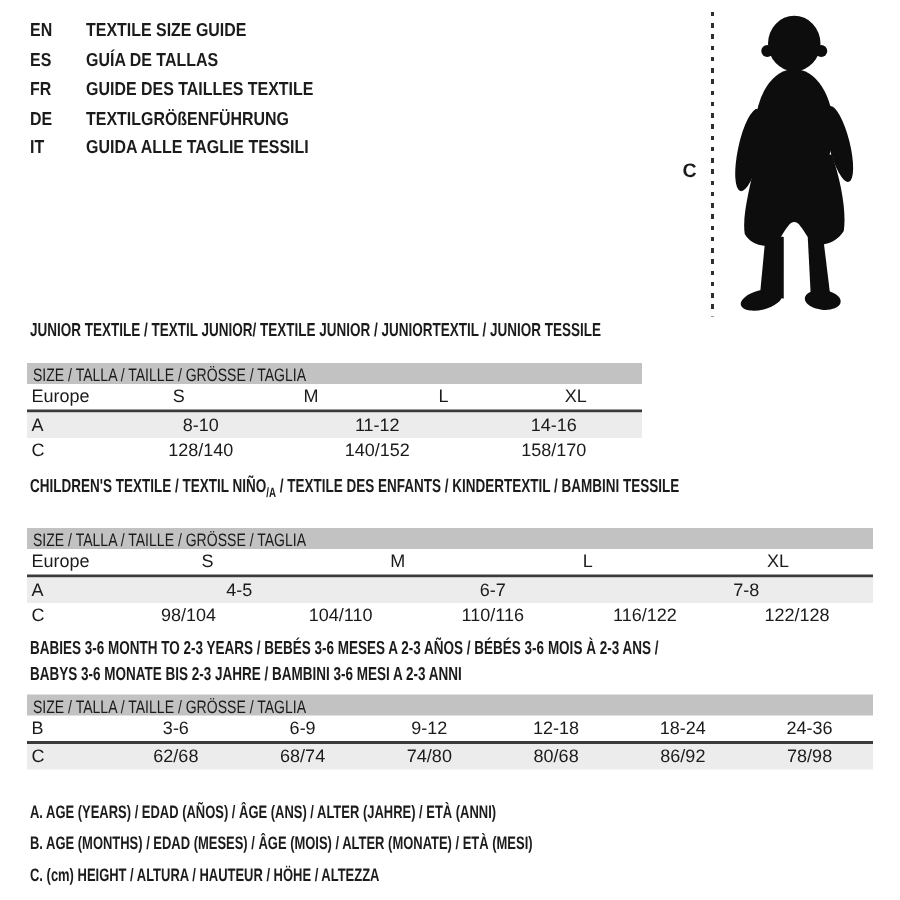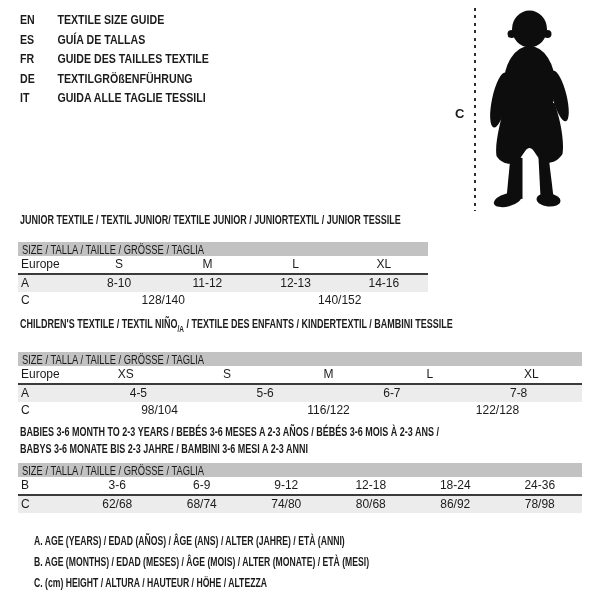--- a/index.html
+++ b/index.html
@@ -31,21 +31,21 @@
   .size-table{left:18px;font-size:12px;}
   .t-bar{background:#c2c2c2;height:14px;line-height:17px;padding-left:4px;overflow:hidden;text-decoration:underline;}
   .bar-text{display:inline-block;transform:scaleX(0.78);transform-origin:0 50%;white-space:nowrap;}
   .t-row{display:flex;height:17px;line-height:17px;box-sizing:border-box;}
   .t-row.first{height:19px;line-height:17px;border-bottom:2px solid #3b3b3b;}
   .t-row.shade{background:#ececec;}
   .t-label{width:54px;padding-left:3px;}
   .t-cell{flex:1;text-align:center;}
 
   
-  .footnotes{left:20px;top:531px;margin-left:14px;}
+  .footnotes{left:20px;top:531px;}
   .foot-line{height:21px;line-height:21px;font-weight:bold;font-size:12px;
     transform:scaleX(0.72);transform-origin:0 0;white-space:nowrap;}
 </style>
 </head>
 <body>
 
 <div class="abs lang-list">
   <div class="lang-row">
     <span class="lang-code">EN</span>
     <span>TEXTILE SIZE GUIDE</span>
@@ -98,56 +98,56 @@
     <div class="t-label">Europe</div>
     <div class="t-cell">S</div>
     <div class="t-cell">M</div>
     <div class="t-cell">L</div>
     <div class="t-cell">XL</div>
   </div>
   <div class="t-row shade">
     <div class="t-label">A</div>
     <div class="t-cell">8-10</div>
     <div class="t-cell">11-12</div>
-    <div class="t-cell">12-13</div>
     <div class="t-cell">14-16</div>
   </div>
   <div class="t-row">
     <div class="t-label">C</div>
     <div class="t-cell">128/140</div>
     <div class="t-cell">140/152</div>
+    <div class="t-cell">158/170</div>
   </div>
 </div>
 
 <div class="abs sec-title" style="top:316px">
   <span>CHILDREN'S TEXTILE / TEXTIL NIÑO</span><sub>/A</sub><span> / TEXTILE DES ENFANTS / KINDERTEXTIL / BAMBINI TESSILE</span>
 </div>
 
 <div class="abs size-table" style="top:352px;width:564px">
   <div class="t-bar">
     <span class="bar-text">SIZE / TALLA / TAILLE / GRÖSSE / TAGLIA</span>
   </div>
   <div class="t-row first">
     <div class="t-label">Europe</div>
-    <div class="t-cell">XS</div>
     <div class="t-cell">S</div>
     <div class="t-cell">M</div>
     <div class="t-cell">L</div>
     <div class="t-cell">XL</div>
   </div>
   <div class="t-row shade">
     <div class="t-label">A</div>
     <div class="t-cell">4-5</div>
-    <div class="t-cell">5-6</div>
     <div class="t-cell">6-7</div>
     <div class="t-cell">7-8</div>
   </div>
   <div class="t-row">
     <div class="t-label">C</div>
     <div class="t-cell">98/104</div>
+    <div class="t-cell">104/110</div>
+    <div class="t-cell">110/116</div>
     <div class="t-cell">116/122</div>
     <div class="t-cell">122/128</div>
   </div>
 </div>
 
 <div class="abs sec-title" style="top:424px">
   <div>BABIES 3-6 MONTH TO 2-3 YEARS / BEBÉS 3-6 MESES A 2-3 AÑOS / BÉBÉS 3-6 MOIS À 2-3 ANS /</div>
   <div>BABYS 3-6 MONATE BIS 2-3 JAHRE / BAMBINI 3-6 MESI A 2-3 ANNI</div>
 </div>
 

